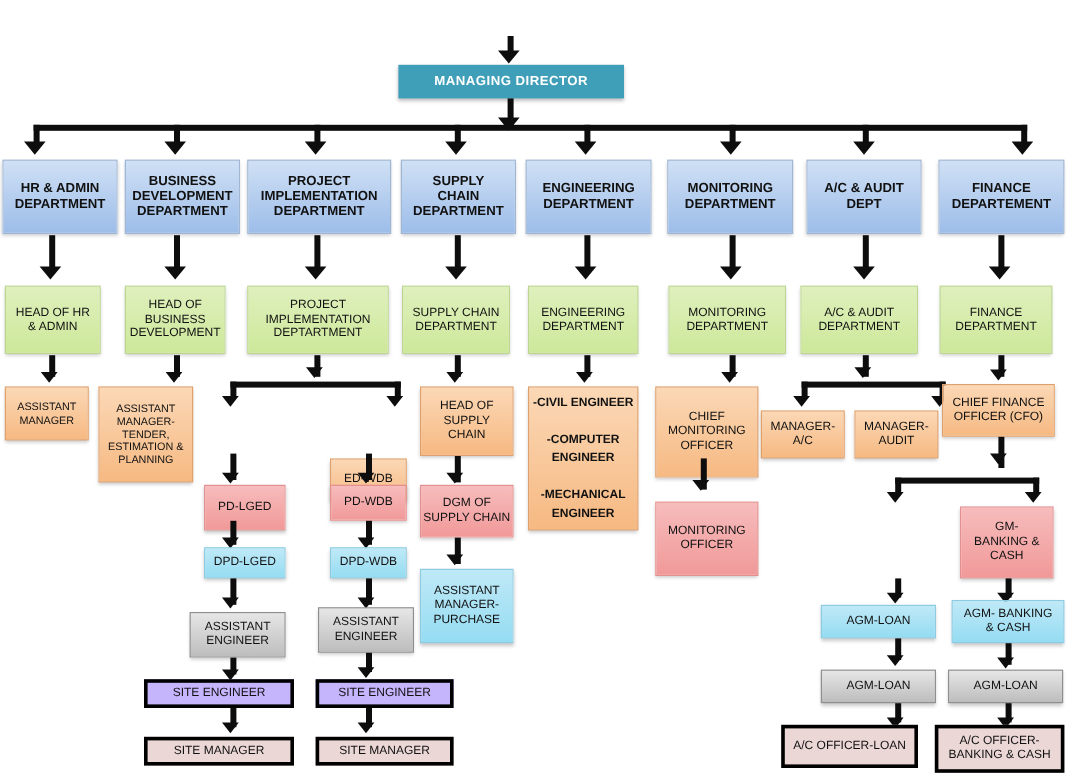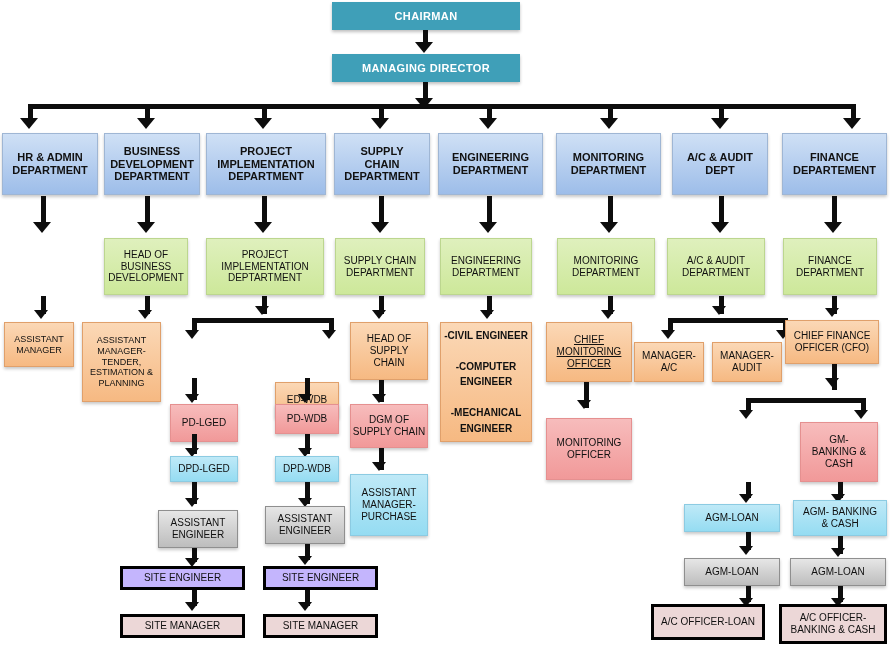--- a/index.html
+++ b/index.html
@@ -41,21 +41,20 @@
   .arrow{position:absolute;width:0;height:0;border-left:9px solid transparent;
          border-right:9px solid transparent;border-top:11px solid #0d0d0d;}
   .arrow-sm{border-left:7px solid transparent;border-right:7px solid transparent;
             border-top:9px solid #0d0d0d;}
 </style>
 </head>
 <body>
 
 <div id="chart">
 
-  <div class="box teal fz11" style="left:332px;top:2px;width:188px;height:28px;">CHAIRMAN</div>
 
   <div class="vline" style="left:423px;top:30px;height:16px;"></div>
   <div class="arrow" style="left:415px;top:42px;"></div>
 
   <div class="box teal fz11" style="left:332px;top:54px;width:188px;height:28px;">MANAGING DIRECTOR</div>
 
   <div class="vline" style="left:423px;top:82px;height:26px;"></div>
   <div class="arrow" style="left:415px;top:98px;"></div>
 
   <div class="hline" style="left:28px;top:104px;width:828px;"></div>
@@ -107,20 +106,22 @@
   <div class="arrow" style="left:371px;top:222px;"></div>
   <div class="vline" style="left:487px;top:196px;height:30px;"></div>
   <div class="arrow" style="left:479px;top:222px;"></div>
   <div class="vline" style="left:608px;top:196px;height:30px;"></div>
   <div class="arrow" style="left:600px;top:222px;"></div>
   <div class="vline" style="left:719px;top:196px;height:30px;"></div>
   <div class="arrow" style="left:711px;top:222px;"></div>
   <div class="vline" style="left:832px;top:196px;height:30px;"></div>
   <div class="arrow" style="left:824px;top:222px;"></div>
 
+  <div class="box green fz10" style="left:4px;top:238px;width:80px;height:57px;">HEAD OF HR
+&amp; ADMIN</div>
   <div class="box green fz10" style="left:104px;top:238px;width:84px;height:57px;">HEAD OF
 BUSINESS
 DEVELOPMENT</div>
   <div class="box green fz10" style="left:206px;top:238px;width:118px;height:57px;">PROJECT
 IMPLEMENTATION
 DEPTARTMENT</div>
   <div class="box green fz10" style="left:335px;top:238px;width:90px;height:57px;">SUPPLY CHAIN
 DEPARTMENT</div>
   <div class="box green fz10" style="left:440px;top:238px;width:92px;height:57px;">ENGINEERING
 DEPARTMENT</div>
@@ -207,21 +208,21 @@
   <div class="box orange fz10 bold lhwide" style="left:440px;top:322px;width:92px;height:120px;">-CIVIL ENGINEER
 
 -COMPUTER
 ENGINEER
 
 -MECHANICAL
 ENGINEER</div>
 
   <div class="vline" style="left:608px;top:296px;height:18px;"></div>
   <div class="arrow arrow-sm" style="left:601px;top:310px;"></div>
-  <div class="box orange fz10" style="left:546px;top:322px;width:86px;height:60px;text-decoration:underline;">CHIEF
+  <div class="box orange fz10" style="left:546px;top:322px;width:86px;height:76px;">CHIEF
 MONITORING
 OFFICER</div>
   <div class="vline" style="left:584px;top:382px;height:26px;"></div>
   <div class="arrow arrow-sm" style="left:577px;top:400px;"></div>
   <div class="box red fz10" style="left:546px;top:418px;width:86px;height:62px;">MONITORING
 OFFICER</div>
 
   <div class="vline" style="left:719px;top:296px;height:18px;"></div>
   <div class="arrow arrow-sm" style="left:712px;top:306px;"></div>
   <div class="hline" style="left:668px;top:318px;width:120px;"></div>

